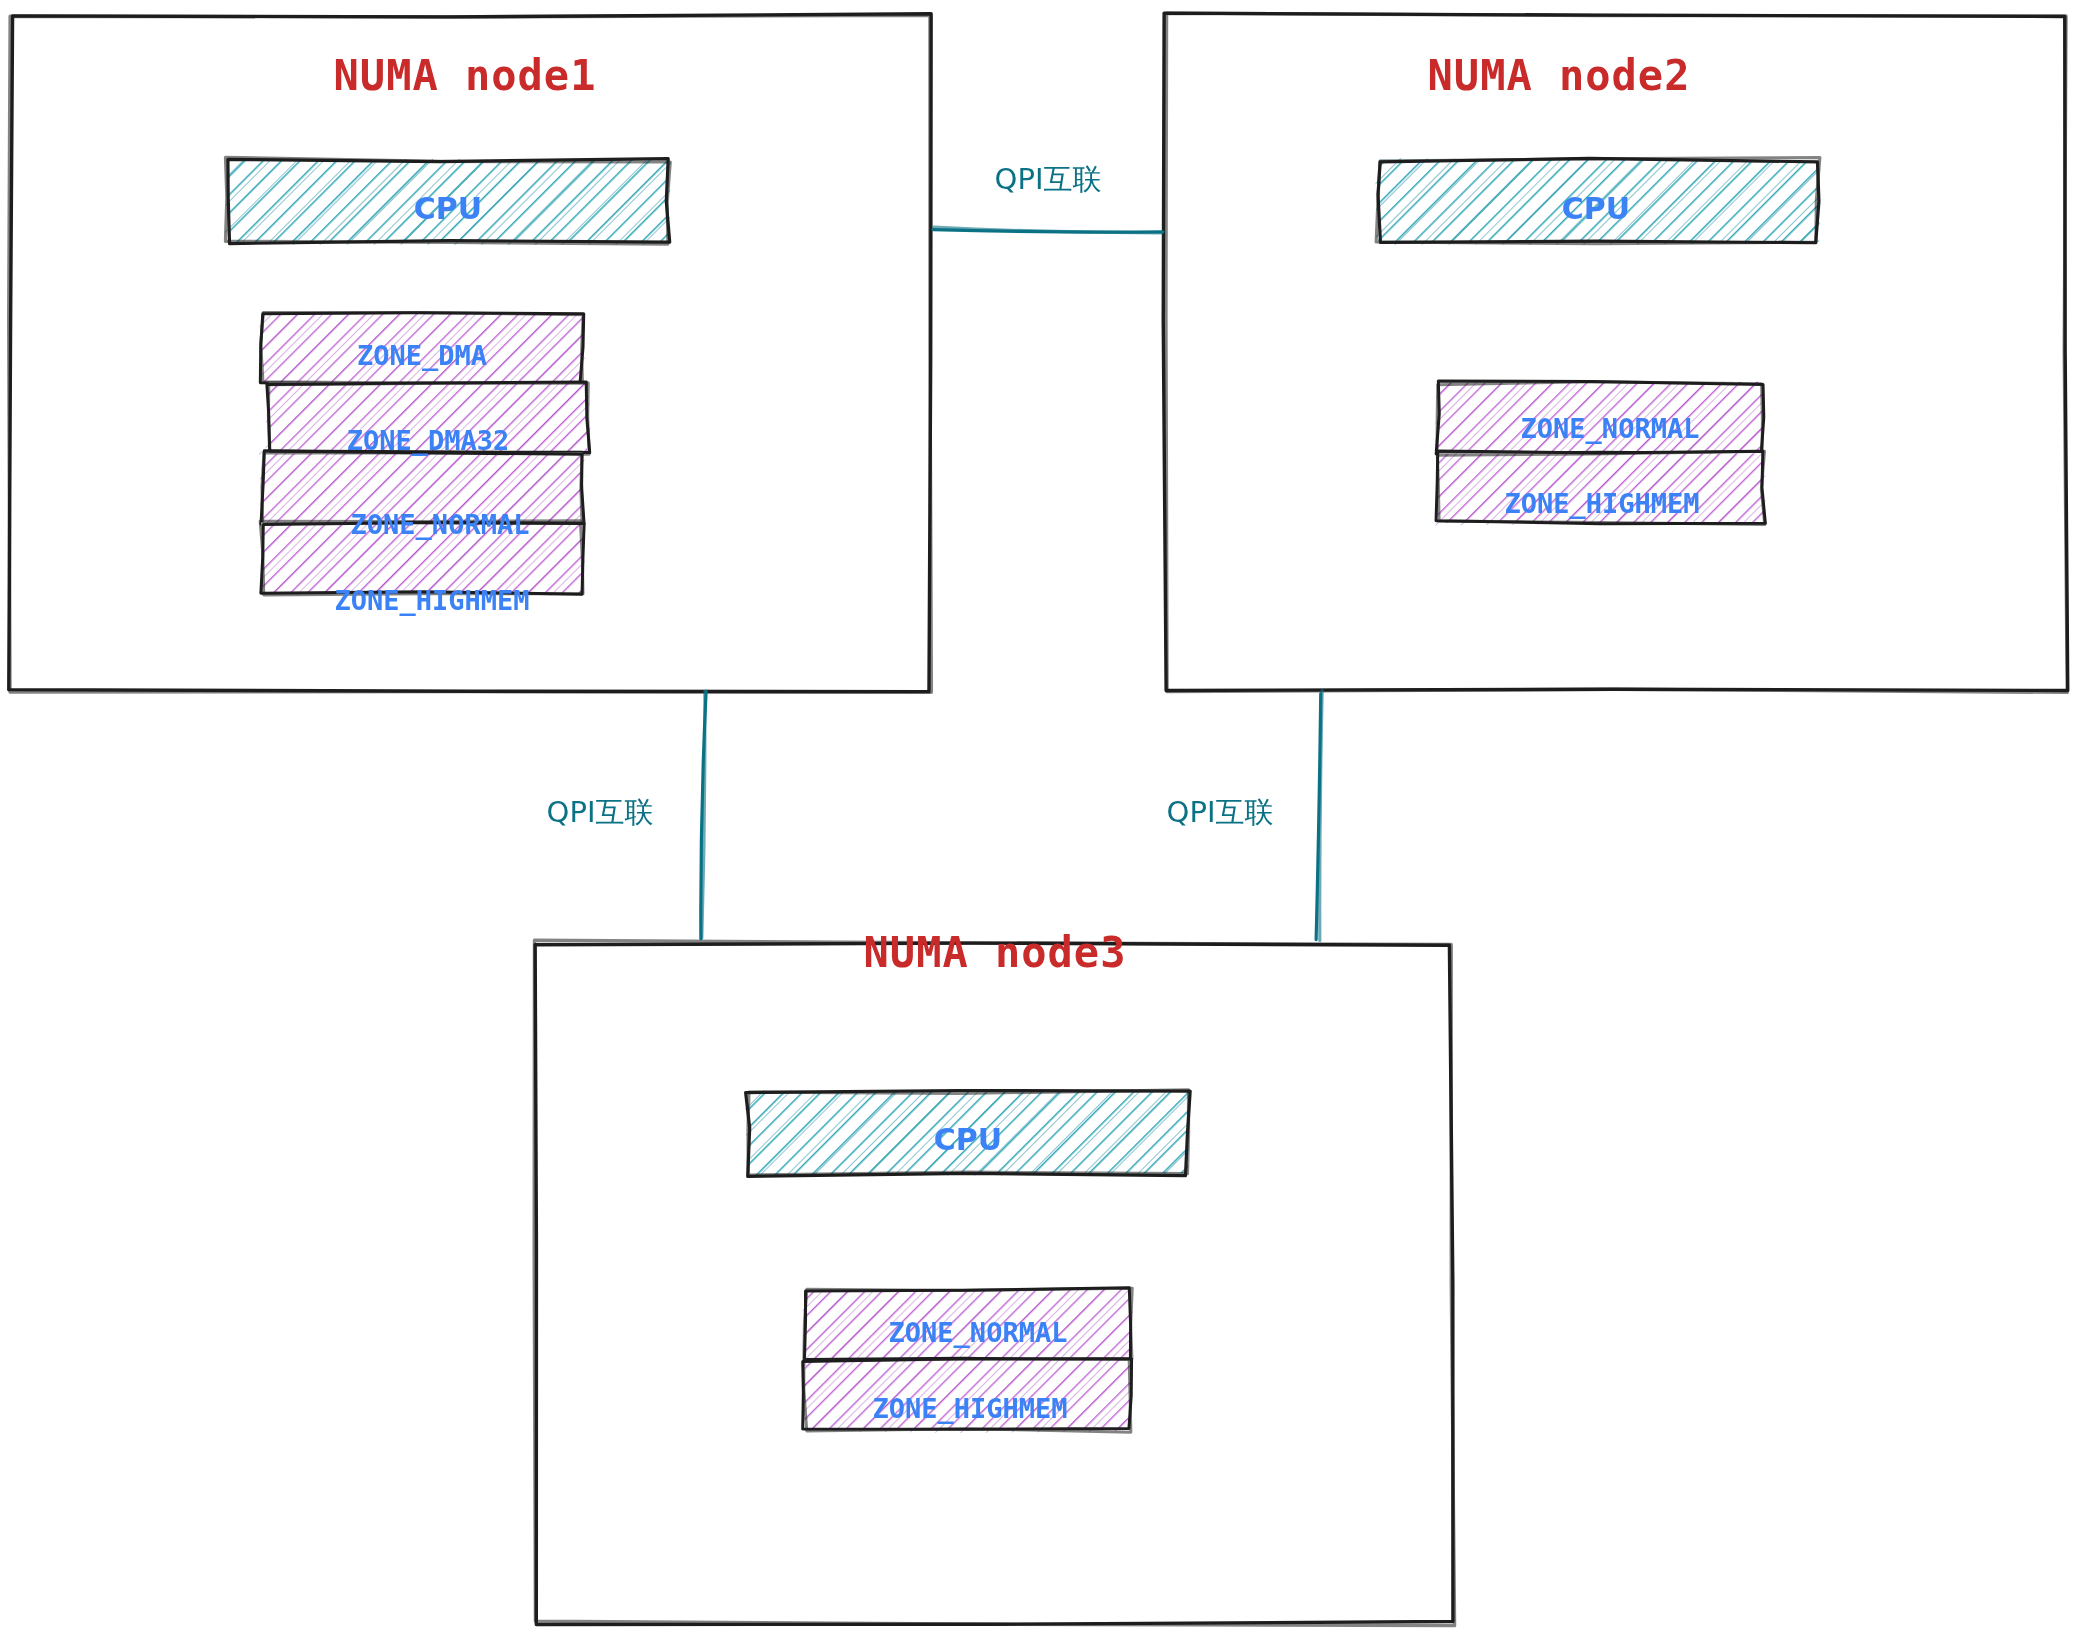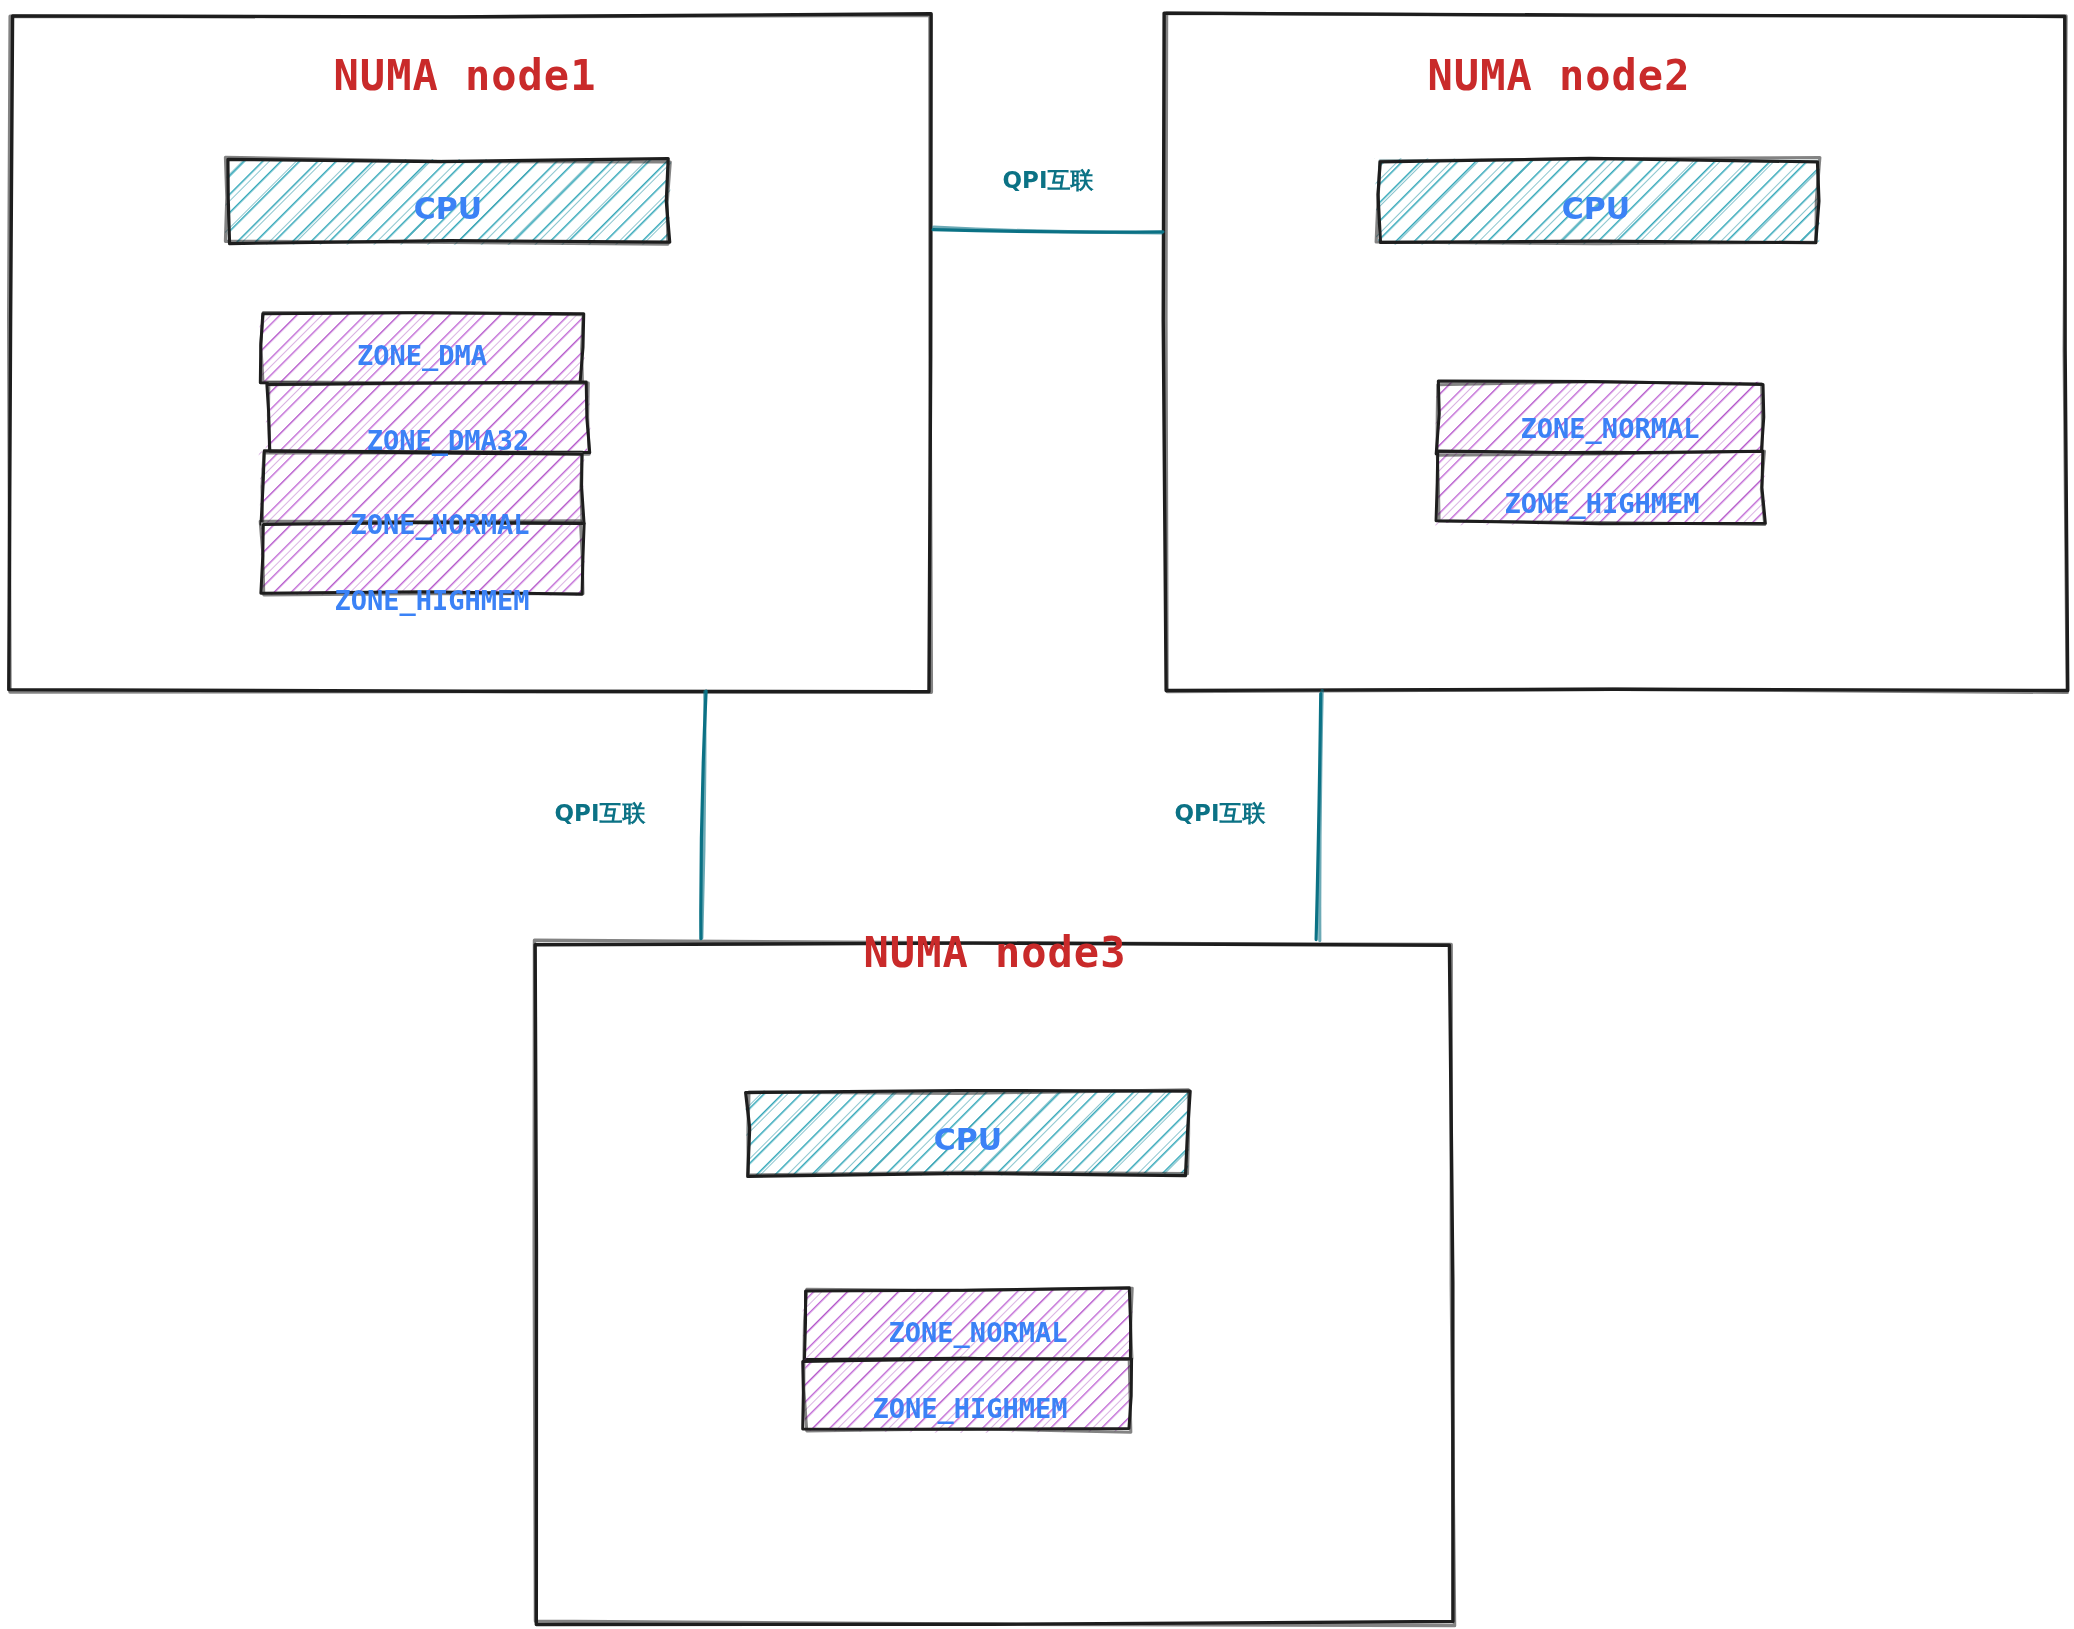--- a/index.html
+++ b/index.html
@@ -54,22 +54,22 @@
   }
   .zone-label {
     font-size: 27px;
     letter-spacing: 0px;
     text-align: center;
   }
   .qpi-label {
     position: absolute;
     color: #0b7285;
     font-family: "DejaVu Sans", sans-serif;
-    font-size: 23px;
-    font-weight: 700;
+    font-size: 29px;
+    font-weight: 400;
     white-space: nowrap;
     transform: translate(-50%, -50%);
   }
 </style>
 </head>
 <body>
 
 <div id="stage">
   <svg id="sketch" viewBox="0 0 2074 1629" xmlns="http://www.w3.org/2000/svg">
     <defs>
@@ -230,21 +230,21 @@
             <path d="M 1322.1582734594858 690.3124990464712 Q 1319.3367521778387 819.3172388110855 1319.7892937677861 940.5884633076323" fill="none" stroke="#0b7285" stroke-width="3.2" stroke-linecap="round" opacity="0.6"></path>
           </g>
         </g>
       </g>
   </svg>
 
   <div id="labels">
       <div class="node-title" style="left: 465px; top: 75px;">NUMA node1</div>
       <div class="box-label cpu-label" style="left: 448px; top: 208px;">CPU</div>
       <div class="box-label zone-label" style="left: 422px; top: 355px;">ZONE_DMA</div>
-      <div class="box-label zone-label" style="left: 448px; top: 440px;">ZONE_DMA32</div>
+      <div class="box-label zone-label" style="left: 428px; top: 440px;">ZONE_DMA32</div>
       <div class="box-label zone-label" style="left: 440px; top: 524px;">ZONE_NORMAL</div>
       <div class="box-label zone-label" style="left: 432px; top: 600px;">ZONE_HIGHMEM</div>
       <div class="node-title" style="left: 1559px; top: 75px;">NUMA node2</div>
       <div class="box-label cpu-label" style="left: 1596px; top: 208px;">CPU</div>
       <div class="box-label zone-label" style="left: 1610px; top: 428px;">ZONE_NORMAL</div>
       <div class="box-label zone-label" style="left: 1602px; top: 503px;">ZONE_HIGHMEM</div>
       <div class="node-title" style="left: 995px; top: 952px;">NUMA node3</div>
       <div class="box-label cpu-label" style="left: 968px; top: 1139px;">CPU</div>
       <div class="box-label zone-label" style="left: 978px; top: 1332px;">ZONE_NORMAL</div>
       <div class="box-label zone-label" style="left: 970px; top: 1408px;">ZONE_HIGHMEM</div>

